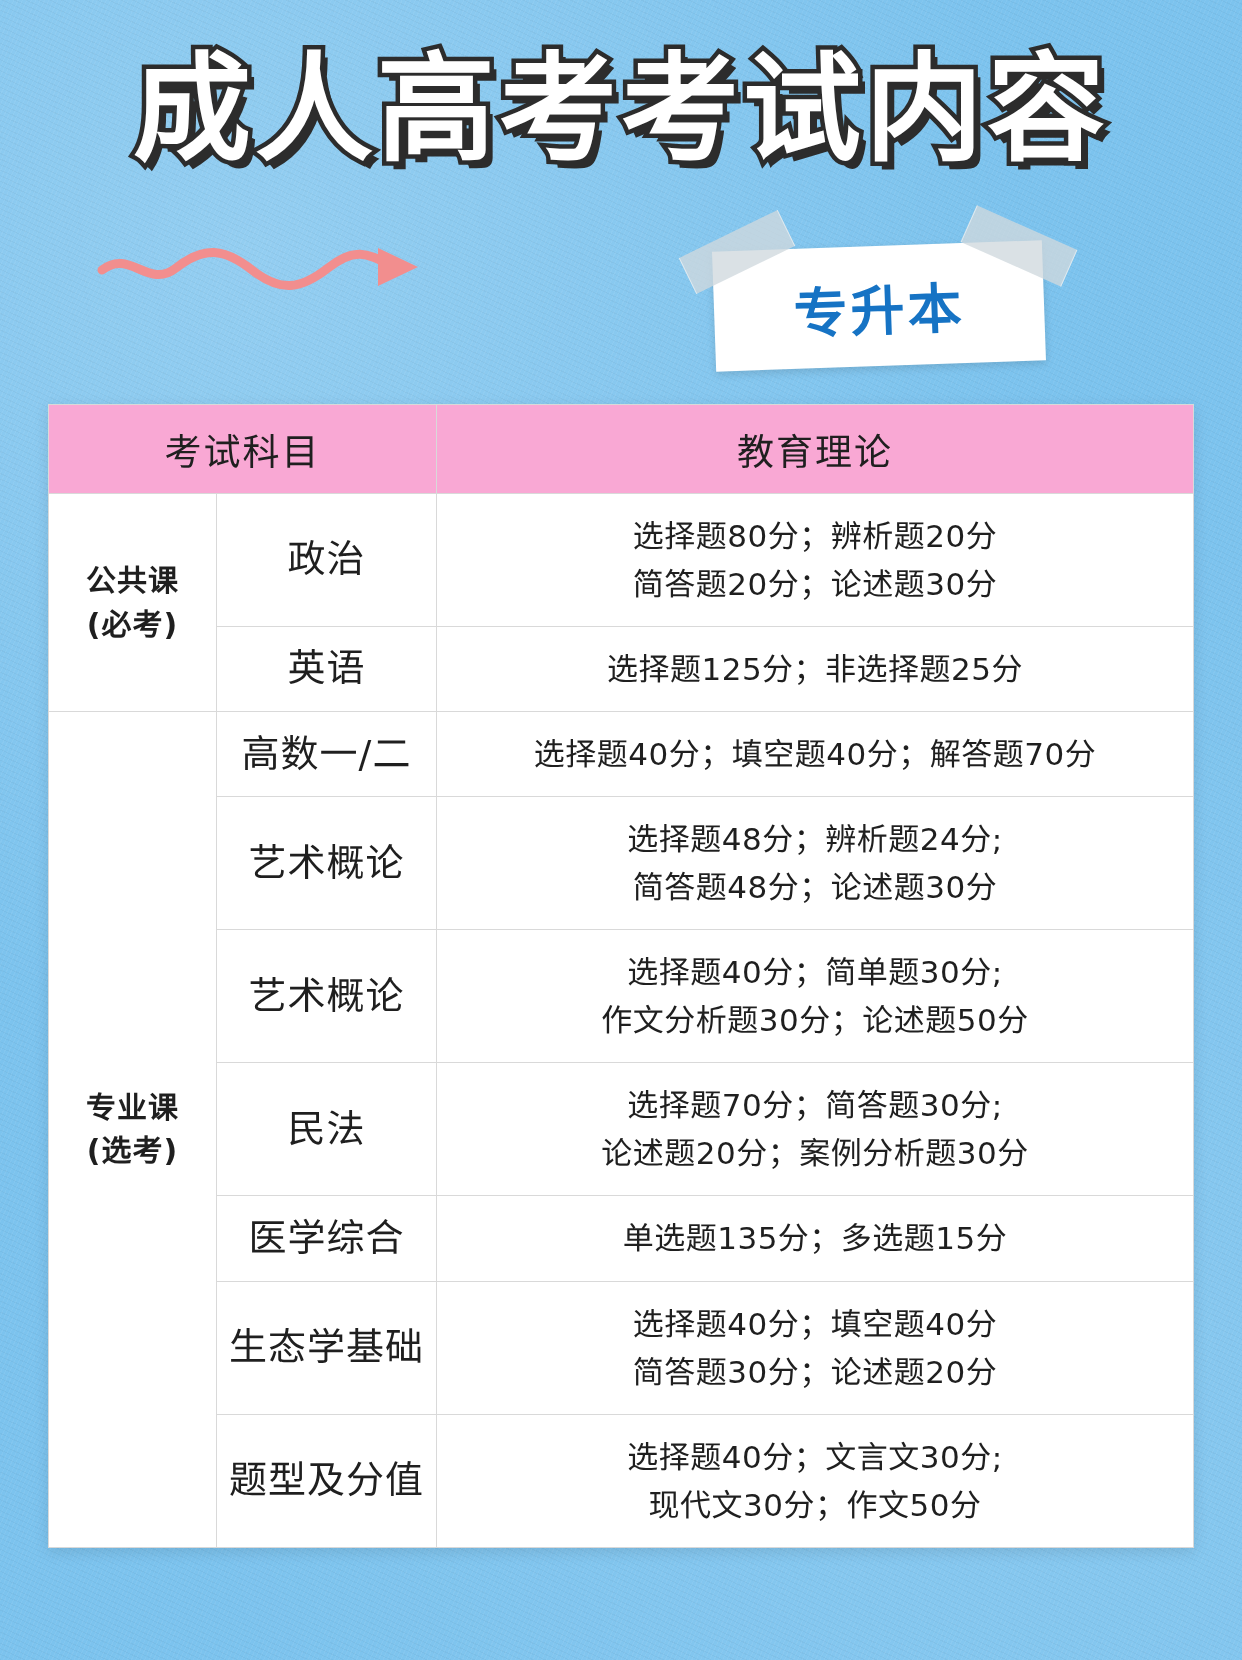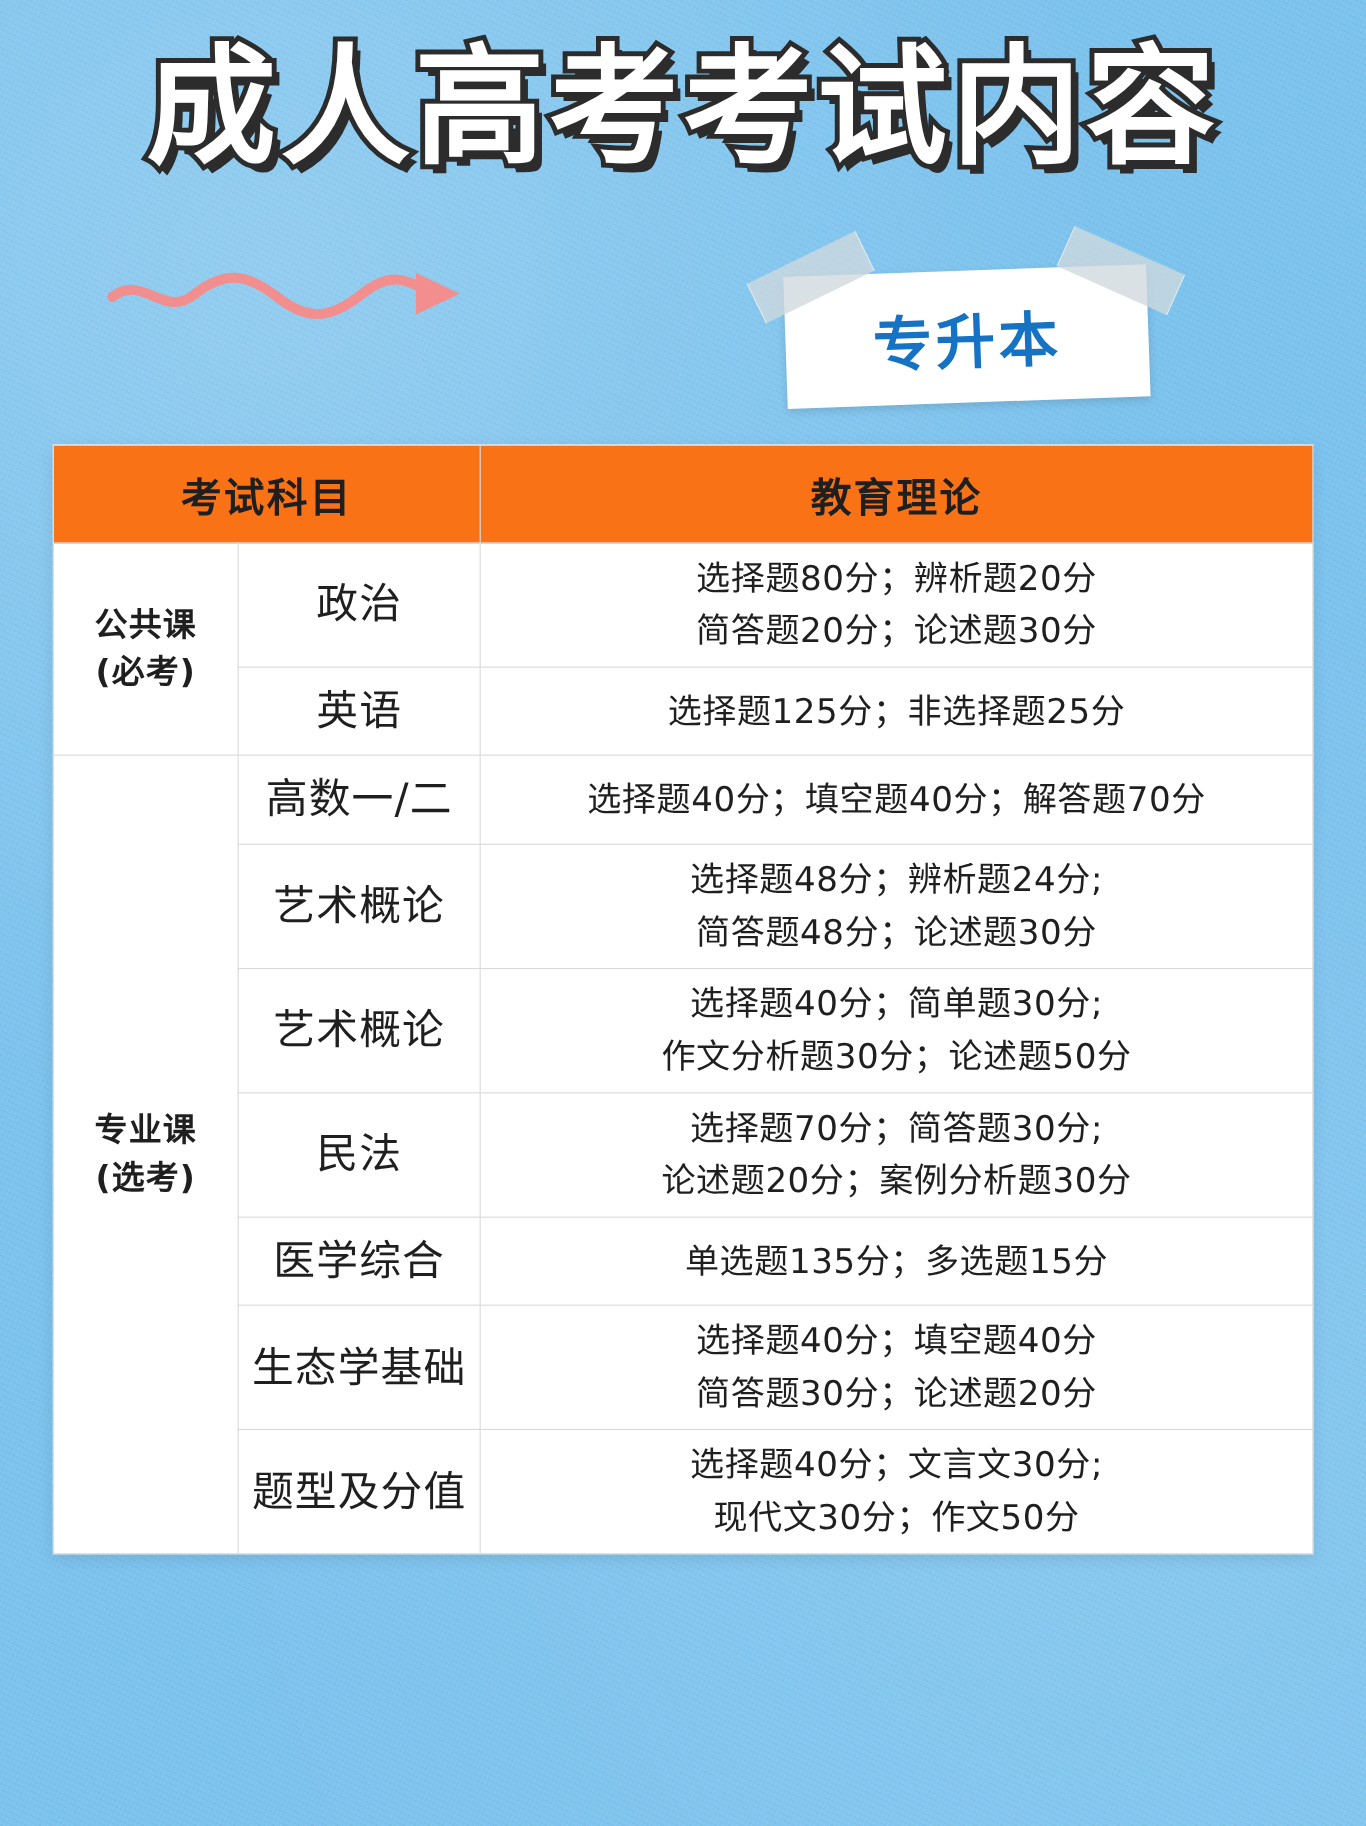--- a/index.html
+++ b/index.html
@@ -23,21 +23,21 @@
       repeating-linear-gradient(115deg, rgba(255,255,255,0.055) 0px, rgba(255,255,255,0.055) 1px, rgba(0,0,0,0) 1px, rgba(0,0,0,0) 4px),
       repeating-linear-gradient(25deg, rgba(0,0,0,0.03) 0px, rgba(0,0,0,0.03) 1px, rgba(0,0,0,0) 1px, rgba(0,0,0,0) 5px),
       radial-gradient(circle at 20% 15%, rgba(255,255,255,0.18), rgba(255,255,255,0) 45%),
       radial-gradient(circle at 80% 80%, rgba(255,255,255,0.10), rgba(255,255,255,0) 50%);
     pointer-events: none;
   }
 
   
   .title-wrap {
     position: absolute;
-    top: 36px;
+    top: 48px;
     left: 0;
     width: 1242px;
     text-align: center;
   }
   .main-title {
     display: inline-block;
     font-family: "DejaVu Sans", "Liberation Sans", sans-serif;
     font-size: 118px;
     font-weight: 700;
     letter-spacing: 4px;
@@ -130,23 +130,23 @@
   }
   table.exam-table th,
   table.exam-table td {
     border: 1px solid #d9d9d9;
     text-align: center;
     vertical-align: middle;
     color: #1f1f1f;
     font-family: "DejaVu Sans", "Liberation Sans", sans-serif;
   }
   table.exam-table thead th {
-    background: #f97316;
+    background: #f9a8d4;
     font-size: 37px;
-    font-weight: 700;
+    font-weight: 400;
     height: 86px;
     letter-spacing: 2px;
   }
   .col-group { width: 168px; }
   .col-subject { width: 220px; }
   .cell-group {
     font-size: 30px;
     font-weight: 700;
     line-height: 1.45;
     letter-spacing: 1px;
@@ -154,21 +154,21 @@
   .cell-subject {
     font-size: 38px;
     line-height: 1.35;
     letter-spacing: 1px;
     padding: 14px 8px;
   }
   .cell-detail {
     font-size: 31px;
     line-height: 1.55;
     letter-spacing: 0.5px;
-    padding: 8px 14px;
+    padding: 18px 14px;
   }
   .cell-detail .line { display: block; white-space: nowrap; }
 </style>
 </head>
 <body>
 
 <div class="bg-texture"></div>
 
 <div class="title-wrap">
   <div class="main-title">成人高考考试内容</div>

